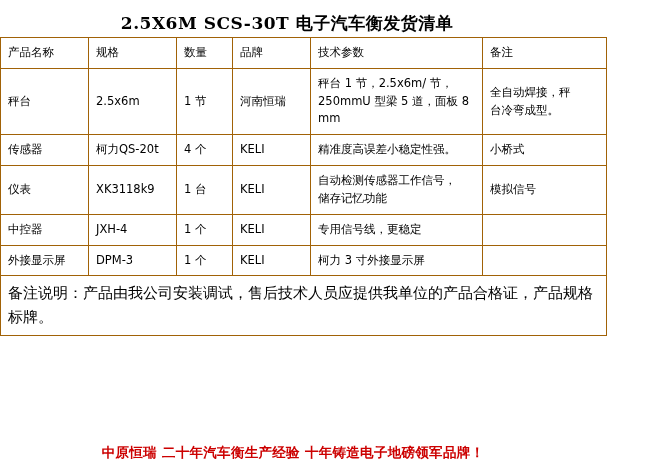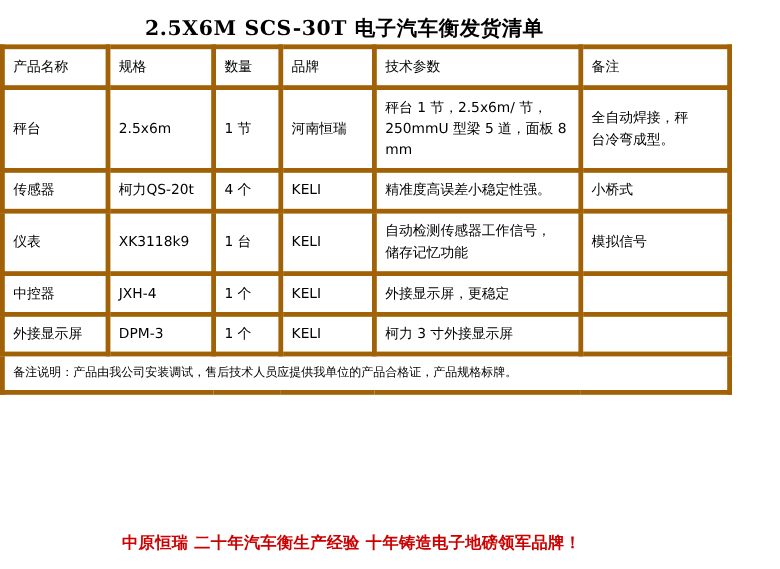--- a/index.html
+++ b/index.html
@@ -36,38 +36,38 @@
     font-family: "DejaVu Sans", "Liberation Sans", sans-serif;
   }
   table.spec {
     border-collapse: collapse;
     margin: 0 auto;
     width: 606px;
     table-layout: fixed;
     font-size: 11.5px;
   }
   table.spec td {
-    border: 4px solid #a16207;
+    border: 1px solid #a16207;
     padding: 6px 7px;
     vertical-align: middle;
     line-height: 1.55;
     word-break: break-all;
   }
   table.spec td.header-cell {
     font-weight: normal;
   }
   .col1 { width: 88px; }
   .col2 { width: 88px; }
   .col3 { width: 56px; }
   .col4 { width: 78px; }
   .col5 { width: 172px; }
   .col6 { width: 124px; }
   .note-row td {
     padding: 7px 8px;
-    font-size: 10px;
+    font-size: 15px;
   }
   .footer {
     position: absolute;
     left: 12px;
     right: 0;
     bottom: 12px;
     text-align: center;
     color: #cc0000;
     font-weight: bold;
     font-size: 13.5px;
@@ -136,21 +136,21 @@
           <span class="cell-line">储存记忆功能</span>
         </td>
         <td>模拟信号</td>
       </tr>
 
       <tr>
         <td>中控器</td>
         <td>JXH-4</td>
         <td>1 个</td>
         <td>KELI</td>
-        <td>外接显示屏，更稳定</td>
+        <td>专用信号线，更稳定</td>
         <td></td>
       </tr>
 
       <tr>
         <td>外接显示屏</td>
         <td>DPM-3</td>
         <td>1 个</td>
         <td>KELI</td>
         <td>柯力 3 寸外接显示屏</td>
         <td></td>

